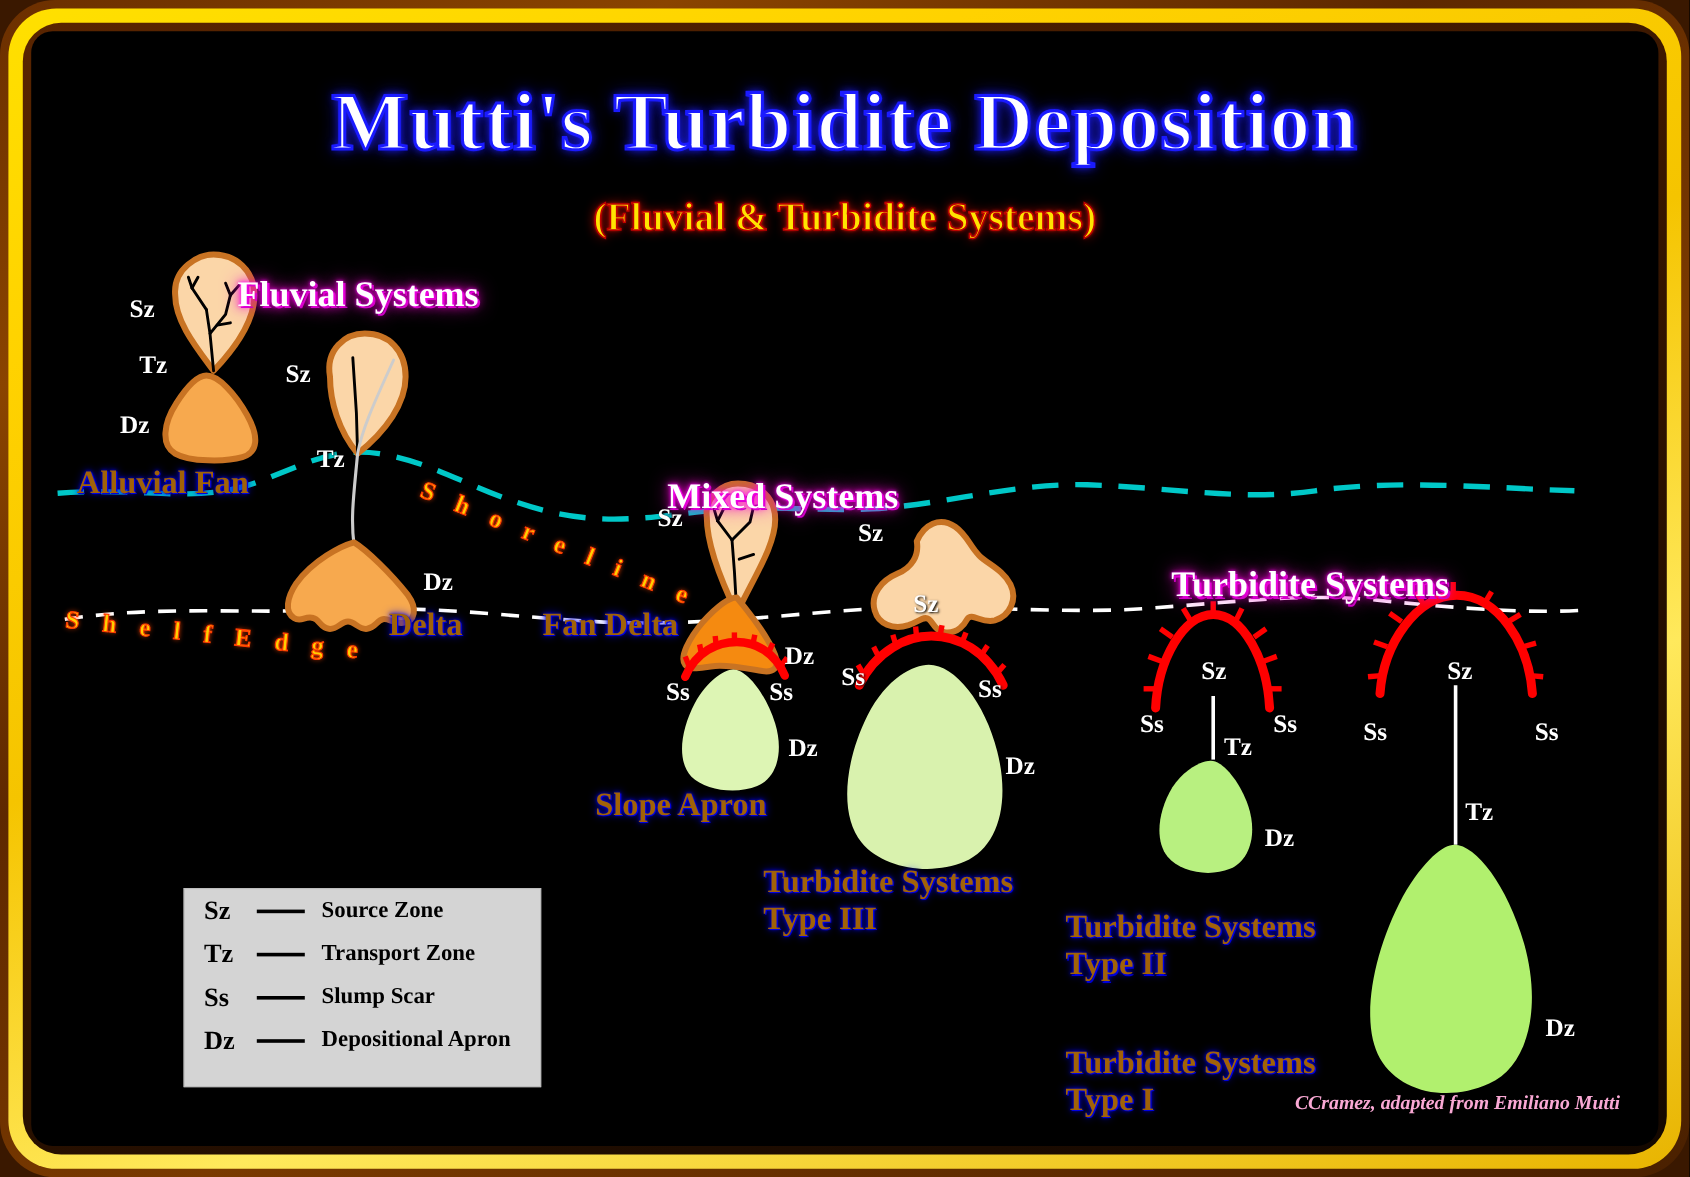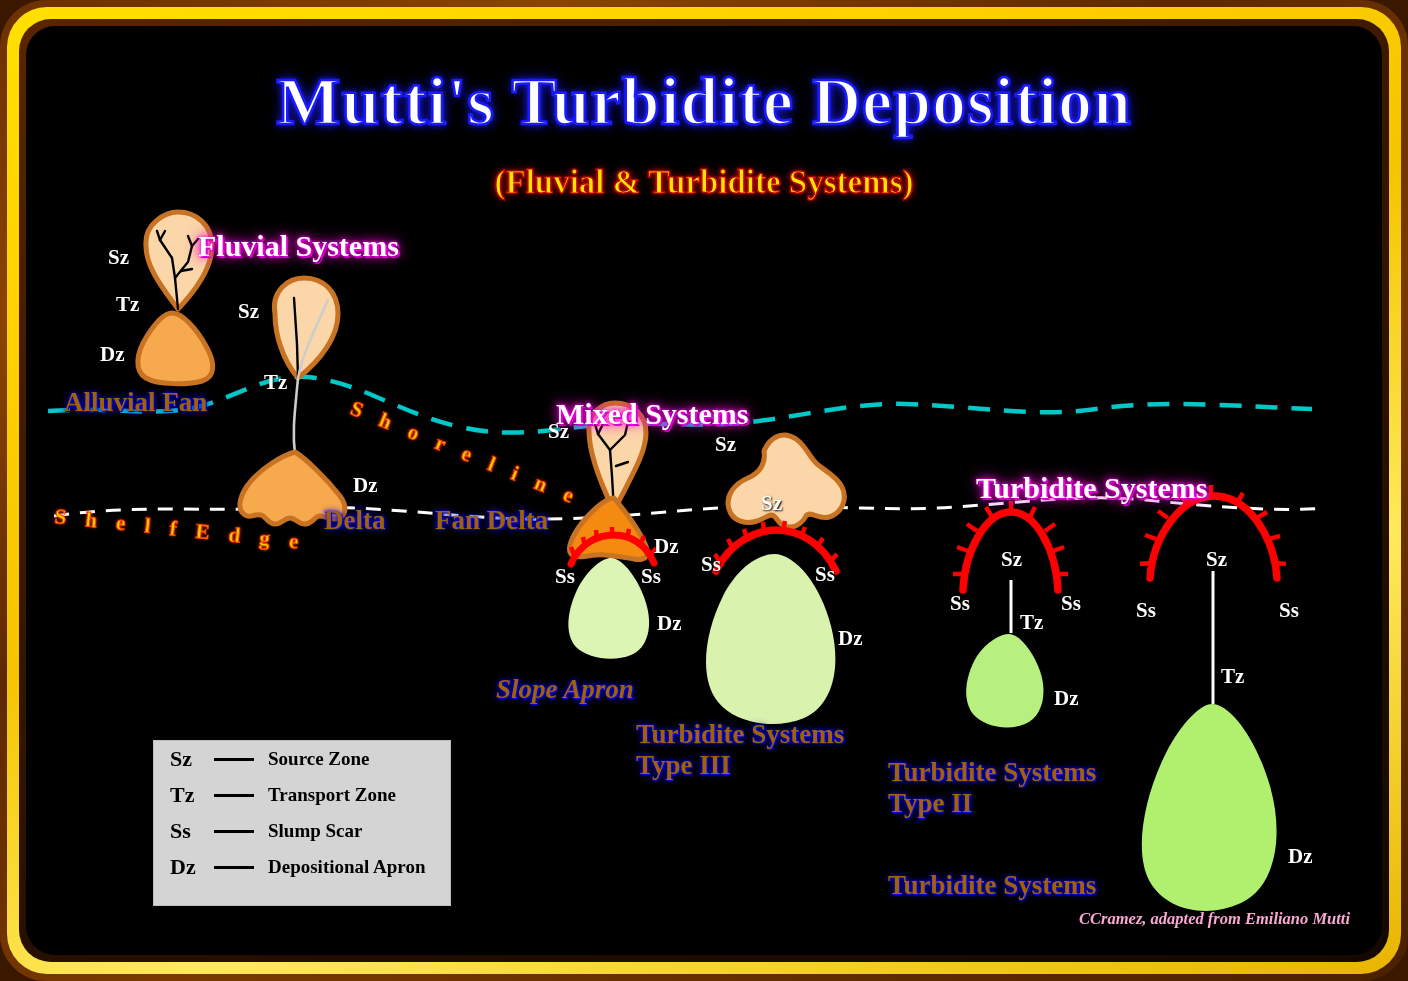--- a/index.html
+++ b/index.html
@@ -12,21 +12,21 @@
            #000;
          box-sizing:border-box;}
 
   
   .bezel{position:absolute;inset:0;border-radius:46px;
          background:linear-gradient(150deg,#6b2f00 0%,#8a4400 18%,#5e2800 38%,#7a3a00 60%,#4a2000 100%);}
   .bezel2{position:absolute;inset:7px;border-radius:40px;
          background:linear-gradient(160deg,#ffe000 0%,#ffd200 20%,#f5c400 45%,#ffe95c 70%,#e8b400 100%);}
   .bezel3{position:absolute;inset:19px;border-radius:32px;
          background:linear-gradient(160deg,#5a2500,#3a1700 40%,#200d00 75%,#140800);}
-  .stage{position:absolute;inset:26px;border-radius:29px;background:#000;overflow:hidden;}
+  .stage{position:absolute;inset:26px;border-radius:18px;background:#000;overflow:hidden;}
 
   .abs{position:absolute;}
 
   
   #title{left:0;right:0;top:36px;text-align:center;
       font-size:68px;font-weight:bold;color:#ffffff;letter-spacing:1px;
       -webkit-text-stroke:2.5px #1a1aff;
       text-shadow:0 0 2px #2b2bff,0 0 7px #2020ff,0 0 14px #1414dd;
       font-family:"Liberation Serif",serif;white-space:nowrap;}
   #subtitle{left:0;right:0;top:138px;text-align:center;
@@ -227,30 +227,31 @@
 
     <div class="abs sect" style="left:172px;top:203px;">Fluvial Systems</div>
     <div class="abs sect" style="left:530px;top:347px;margin-top:24px;">Mixed Systems</div>
     <div class="abs sect" style="left:950px;top:445px;">Turbidite Systems</div>
 
     <div class="abs cl" style="left:330px;top:370px;transform:rotate(22deg);transform-origin:left top;">S h o r e l i n e</div>
     <div class="abs cl" style="left:30px;top:478px;transform:rotate(6deg);transform-origin:left top;">S h e l f   E d g e</div>
 
     <div class="abs blab" style="left:38px;top:361px;">Alluvial Fan</div>
     <div class="abs blab" style="left:282px;top:479px;margin-left:16px;">Delta</div>
-    <div class="abs blab" style="left:409px;top:479px;">Fan Delta</div>
-    <div class="abs blab" style="left:470px;top:648px;font-style:italic;">Slope Apron</div>
+    <div class="abs blab" style="left:426px;top:479px;">Fan Delta</div>
+    <div class="abs blab" style="left:470px;top:629px;">Slope Apron</div>
 
     <div class="abs blab" style="left:610px;top:693px;width:270px;">Turbidite Systems</div>
     <div class="abs blab" style="left:610px;top:724px;width:270px;">Type III</div>
 
     <div class="abs blab" style="left:862px;top:731px;width:270px;">Turbidite Systems</div>
     <div class="abs blab" style="left:862px;top:762px;width:270px;">Type II</div>
 
     <div class="abs blab" style="left:862px;top:844px;width:270px;">Turbidite Systems</div>
+    <div class="abs blab" style="left:862px;top:875px;width:270px;">Type I</div>
 
     <div class="abs zt" style="left:82px;top:219px;">Sz</div>
     <div class="abs zt" style="left:90px;top:266px;">Tz</div>
     <div class="abs zt" style="left:74px;top:316px;">Dz</div>
 
     <div class="abs zt" style="left:212px;top:273px;">Sz</div>
     <div class="abs zt" style="left:238px;top:344px;">Tz</div>
     <div class="abs zt" style="left:327px;top:447px;">Dz</div>
 
     <div class="abs zt" style="left:522px;top:393px;">Sz</div>

